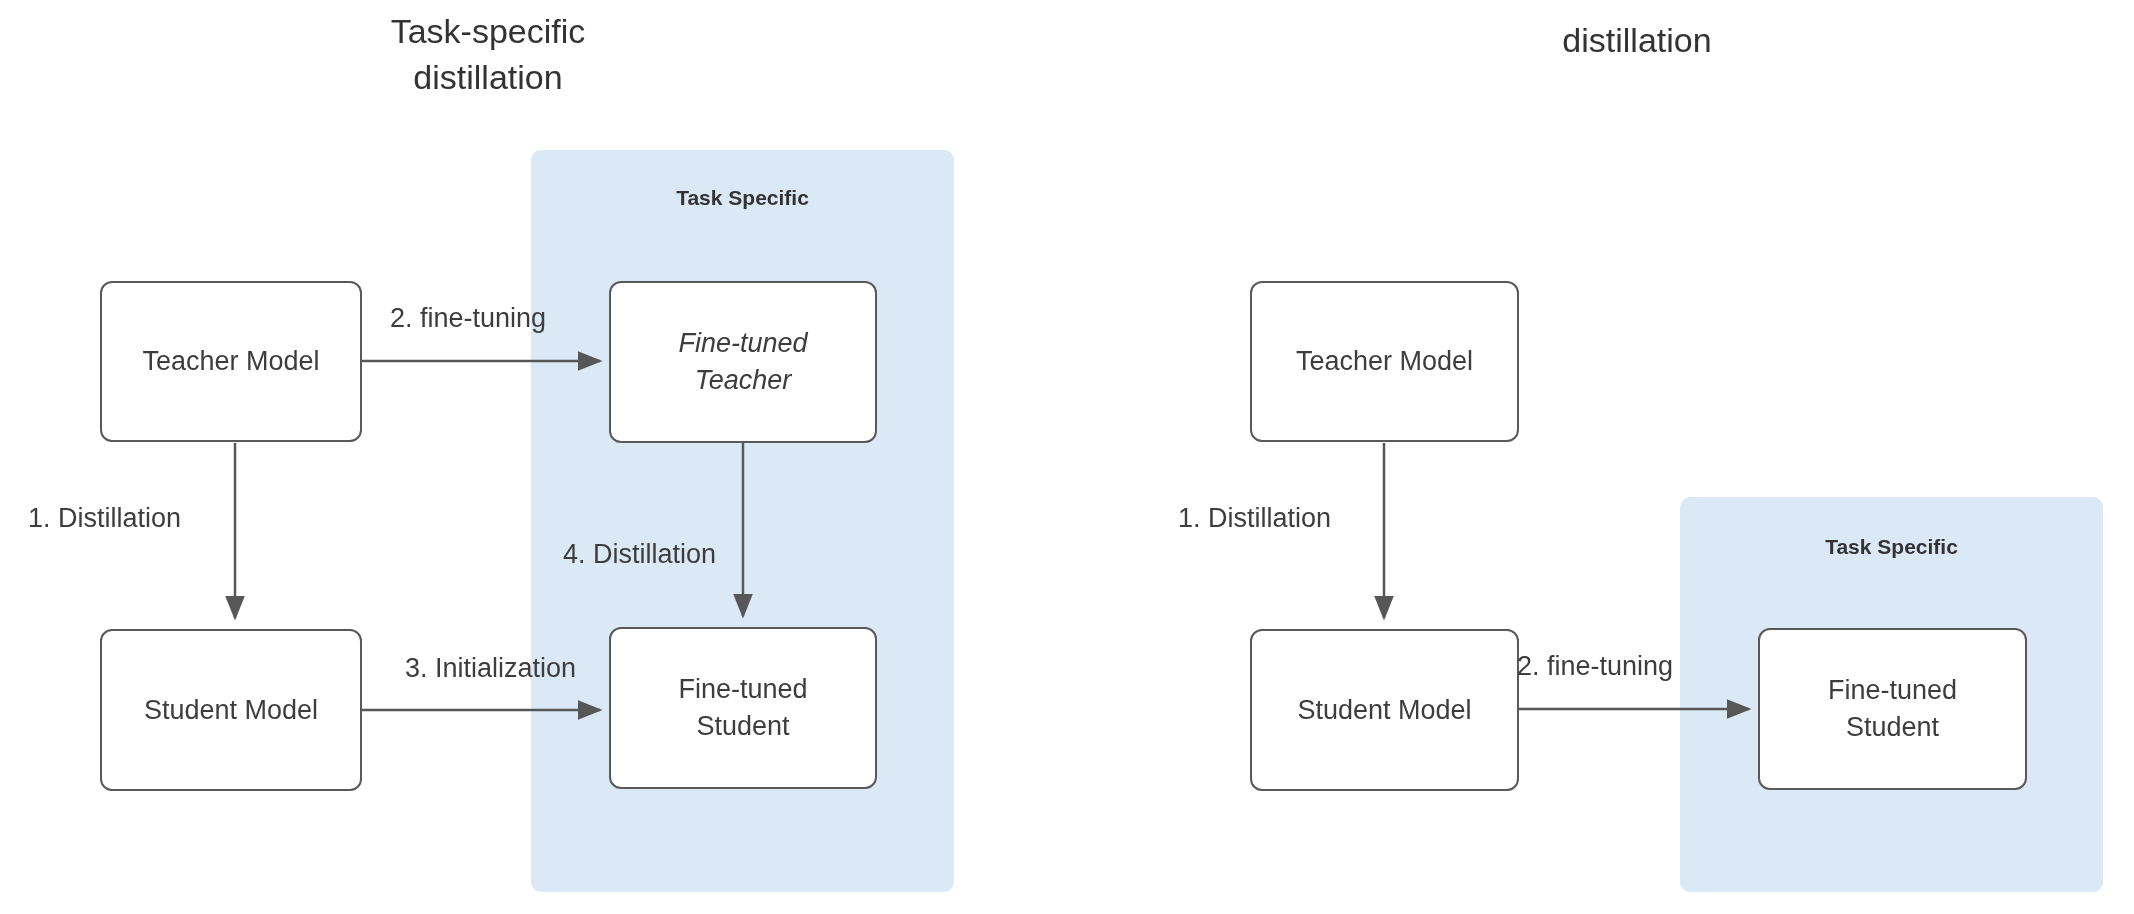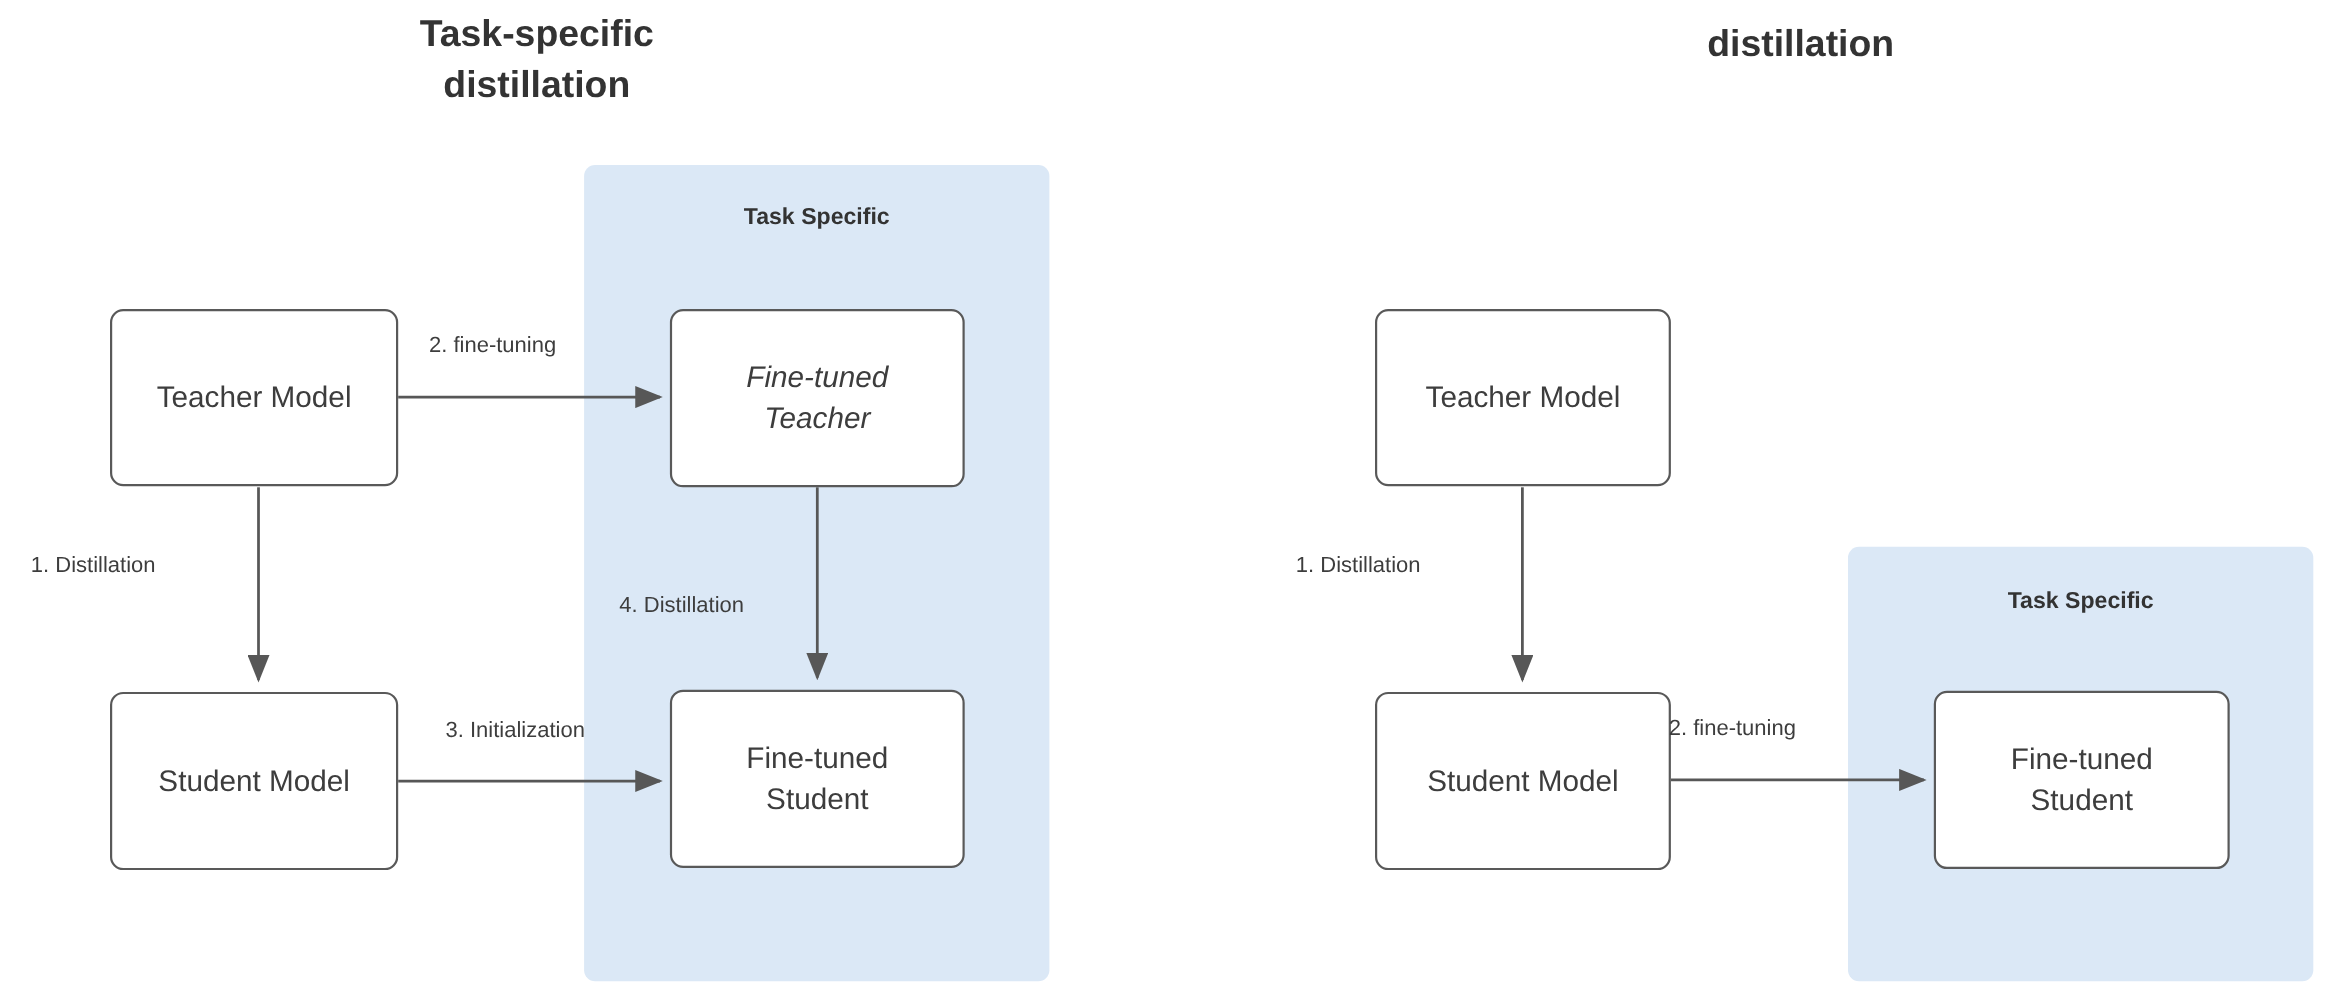--- a/index.html
+++ b/index.html
@@ -27,21 +27,21 @@
   .region-label{
     position:absolute;
     font-size:21px;
     font-weight:bold;
     color:var(--title);
     text-align:center;
   }
   .diagram-title{
     position:absolute;
     font-size:34px;
-    font-weight:bold;
+    font-weight:normal;
     line-height:46px;
     color:var(--title);
     text-align:center;
     width:400px;
   }
   .node{
     position:absolute;
     background:var(--node-fill);
     border:2.5px solid var(--node-border);
     border-radius:12px;
@@ -51,21 +51,21 @@
     font-size:27px;
     color:var(--text);
     text-align:center;
   }
   .node .label{
     max-width:205px;
     line-height:37px;
   }
   .edge-label{
     position:absolute;
-    font-size:20px;
+    font-size:27px;
     color:var(--text);
     white-space:nowrap;
   }
   svg.arrows{
     position:absolute;
     left:0;top:0;
     width:2134px;height:914px;
     pointer-events:none;
   }
   svg.arrows line{

